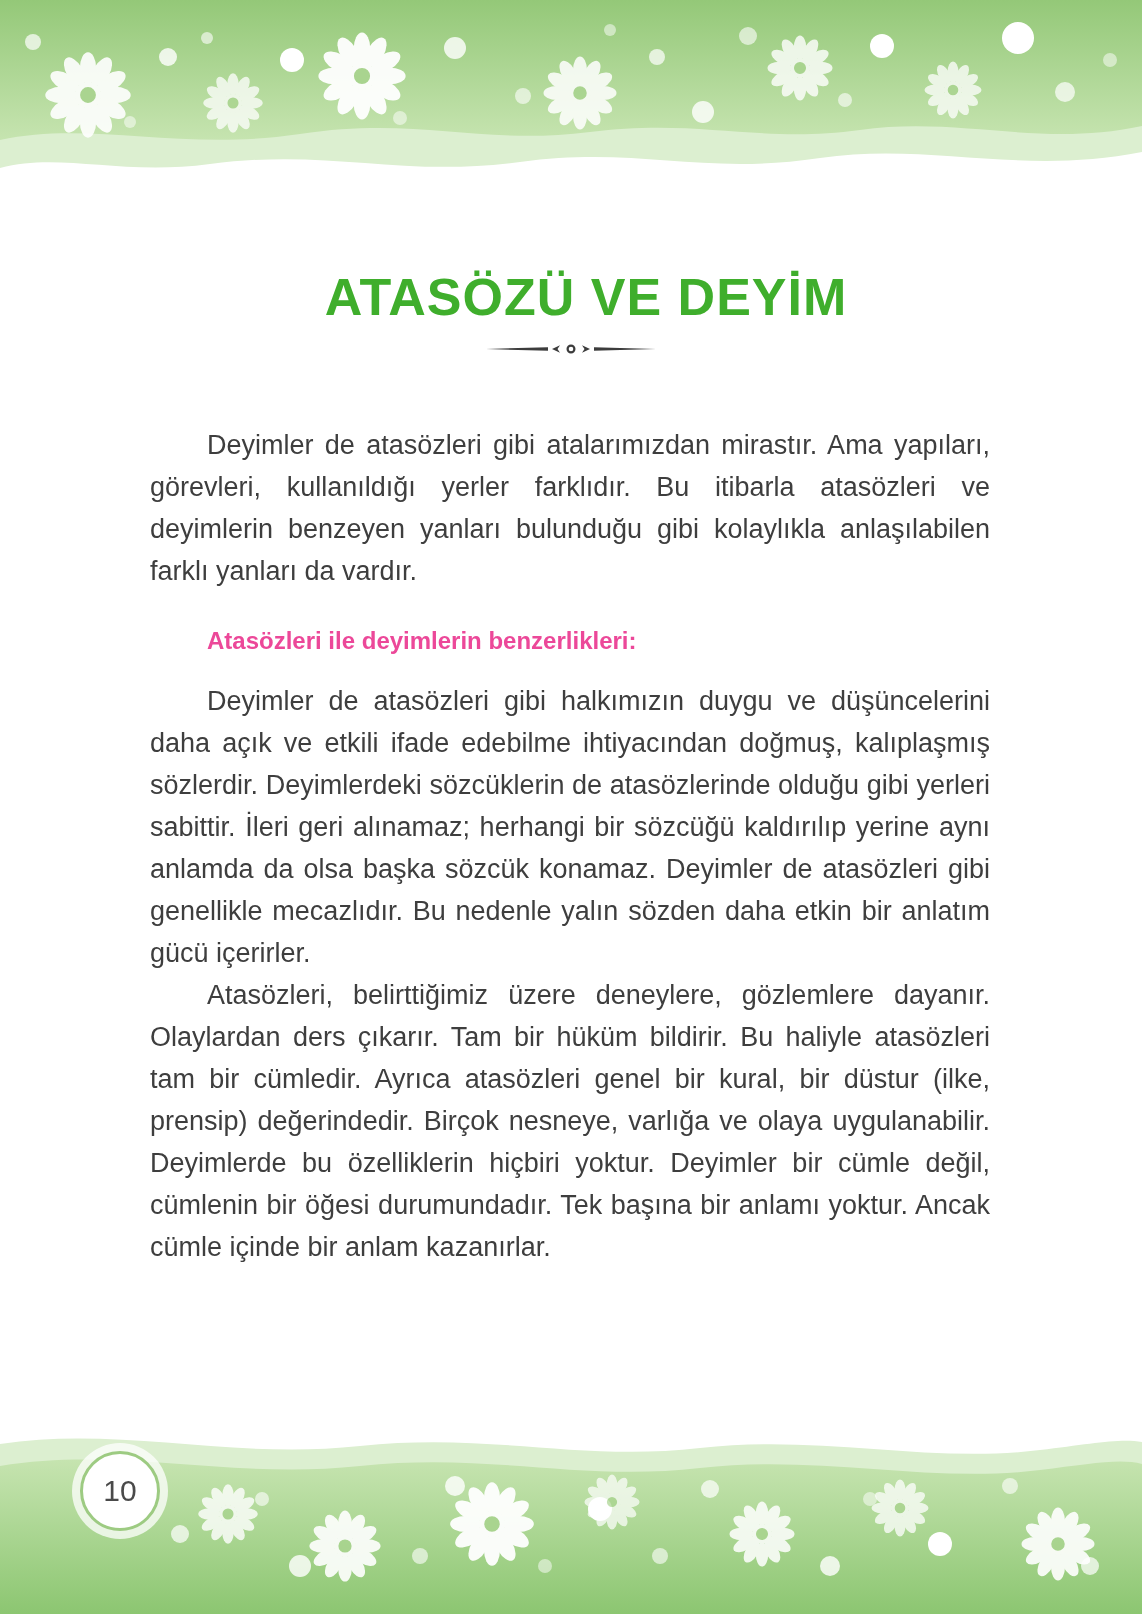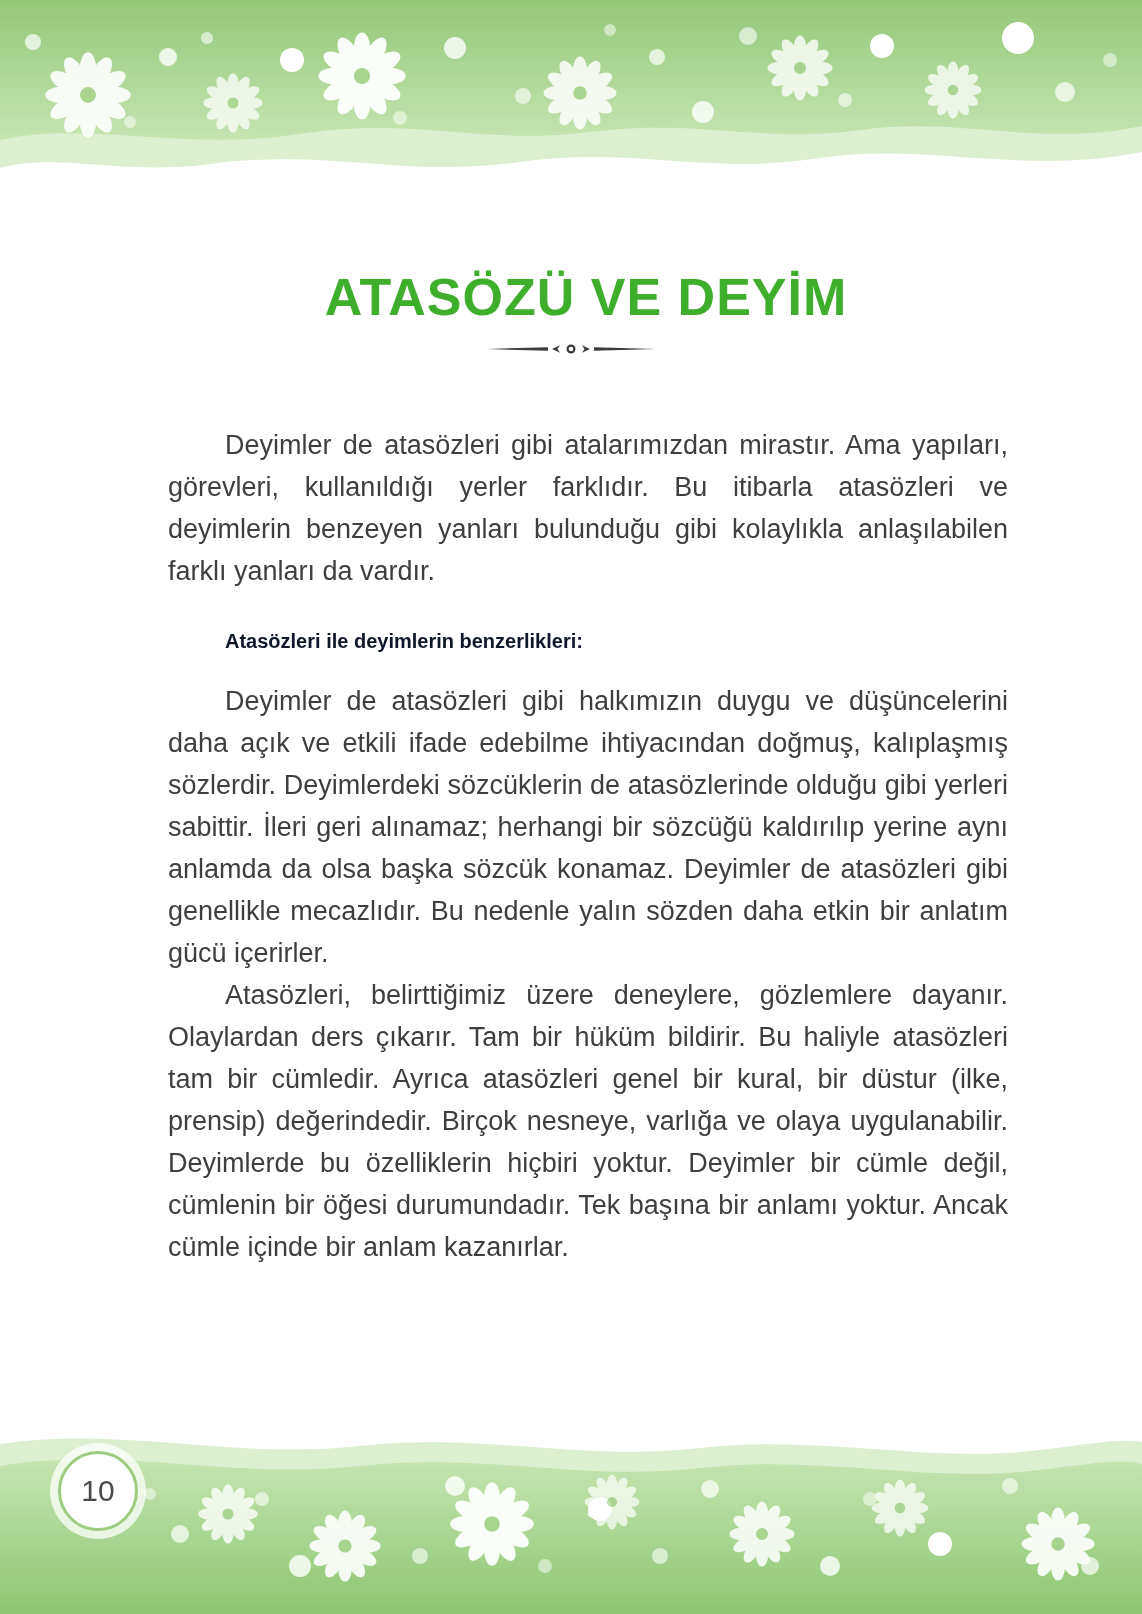--- a/index.html
+++ b/index.html
@@ -47,40 +47,39 @@
     text-align: center;
     z-index: 2;
   }
   .content {
     position: absolute;
     left: 150px;
     top: 424px;
     width: 840px;
     color: #3e3e3e;
     z-index: 2;
-    margin-left: 18px;
   }
   .content p {
     margin: 0;
     font-size: 27px;
     line-height: 42px;
     text-align: justify;
     text-indent: 57px;
   }
   .content h2 {
     margin: 32px 0 22px 0;
     padding-left: 57px;
-    font-size: 20px;
+    font-size: 24px;
     line-height: 34px;
-    color: #0f172a;
+    color: #ec4899;
     font-weight: 700;
   }
   .page-number {
     position: absolute;
-    left: 58px;
+    left: 80px;
     top: 1451px;
     width: 74px;
     height: 74px;
     border-radius: 50%;
     background: #ffffff;
     border: 3px solid #9dcb82;
     box-shadow: 0 0 0 8px rgba(255,255,255,0.75);
     display: flex;
     align-items: center;
     justify-content: center;

